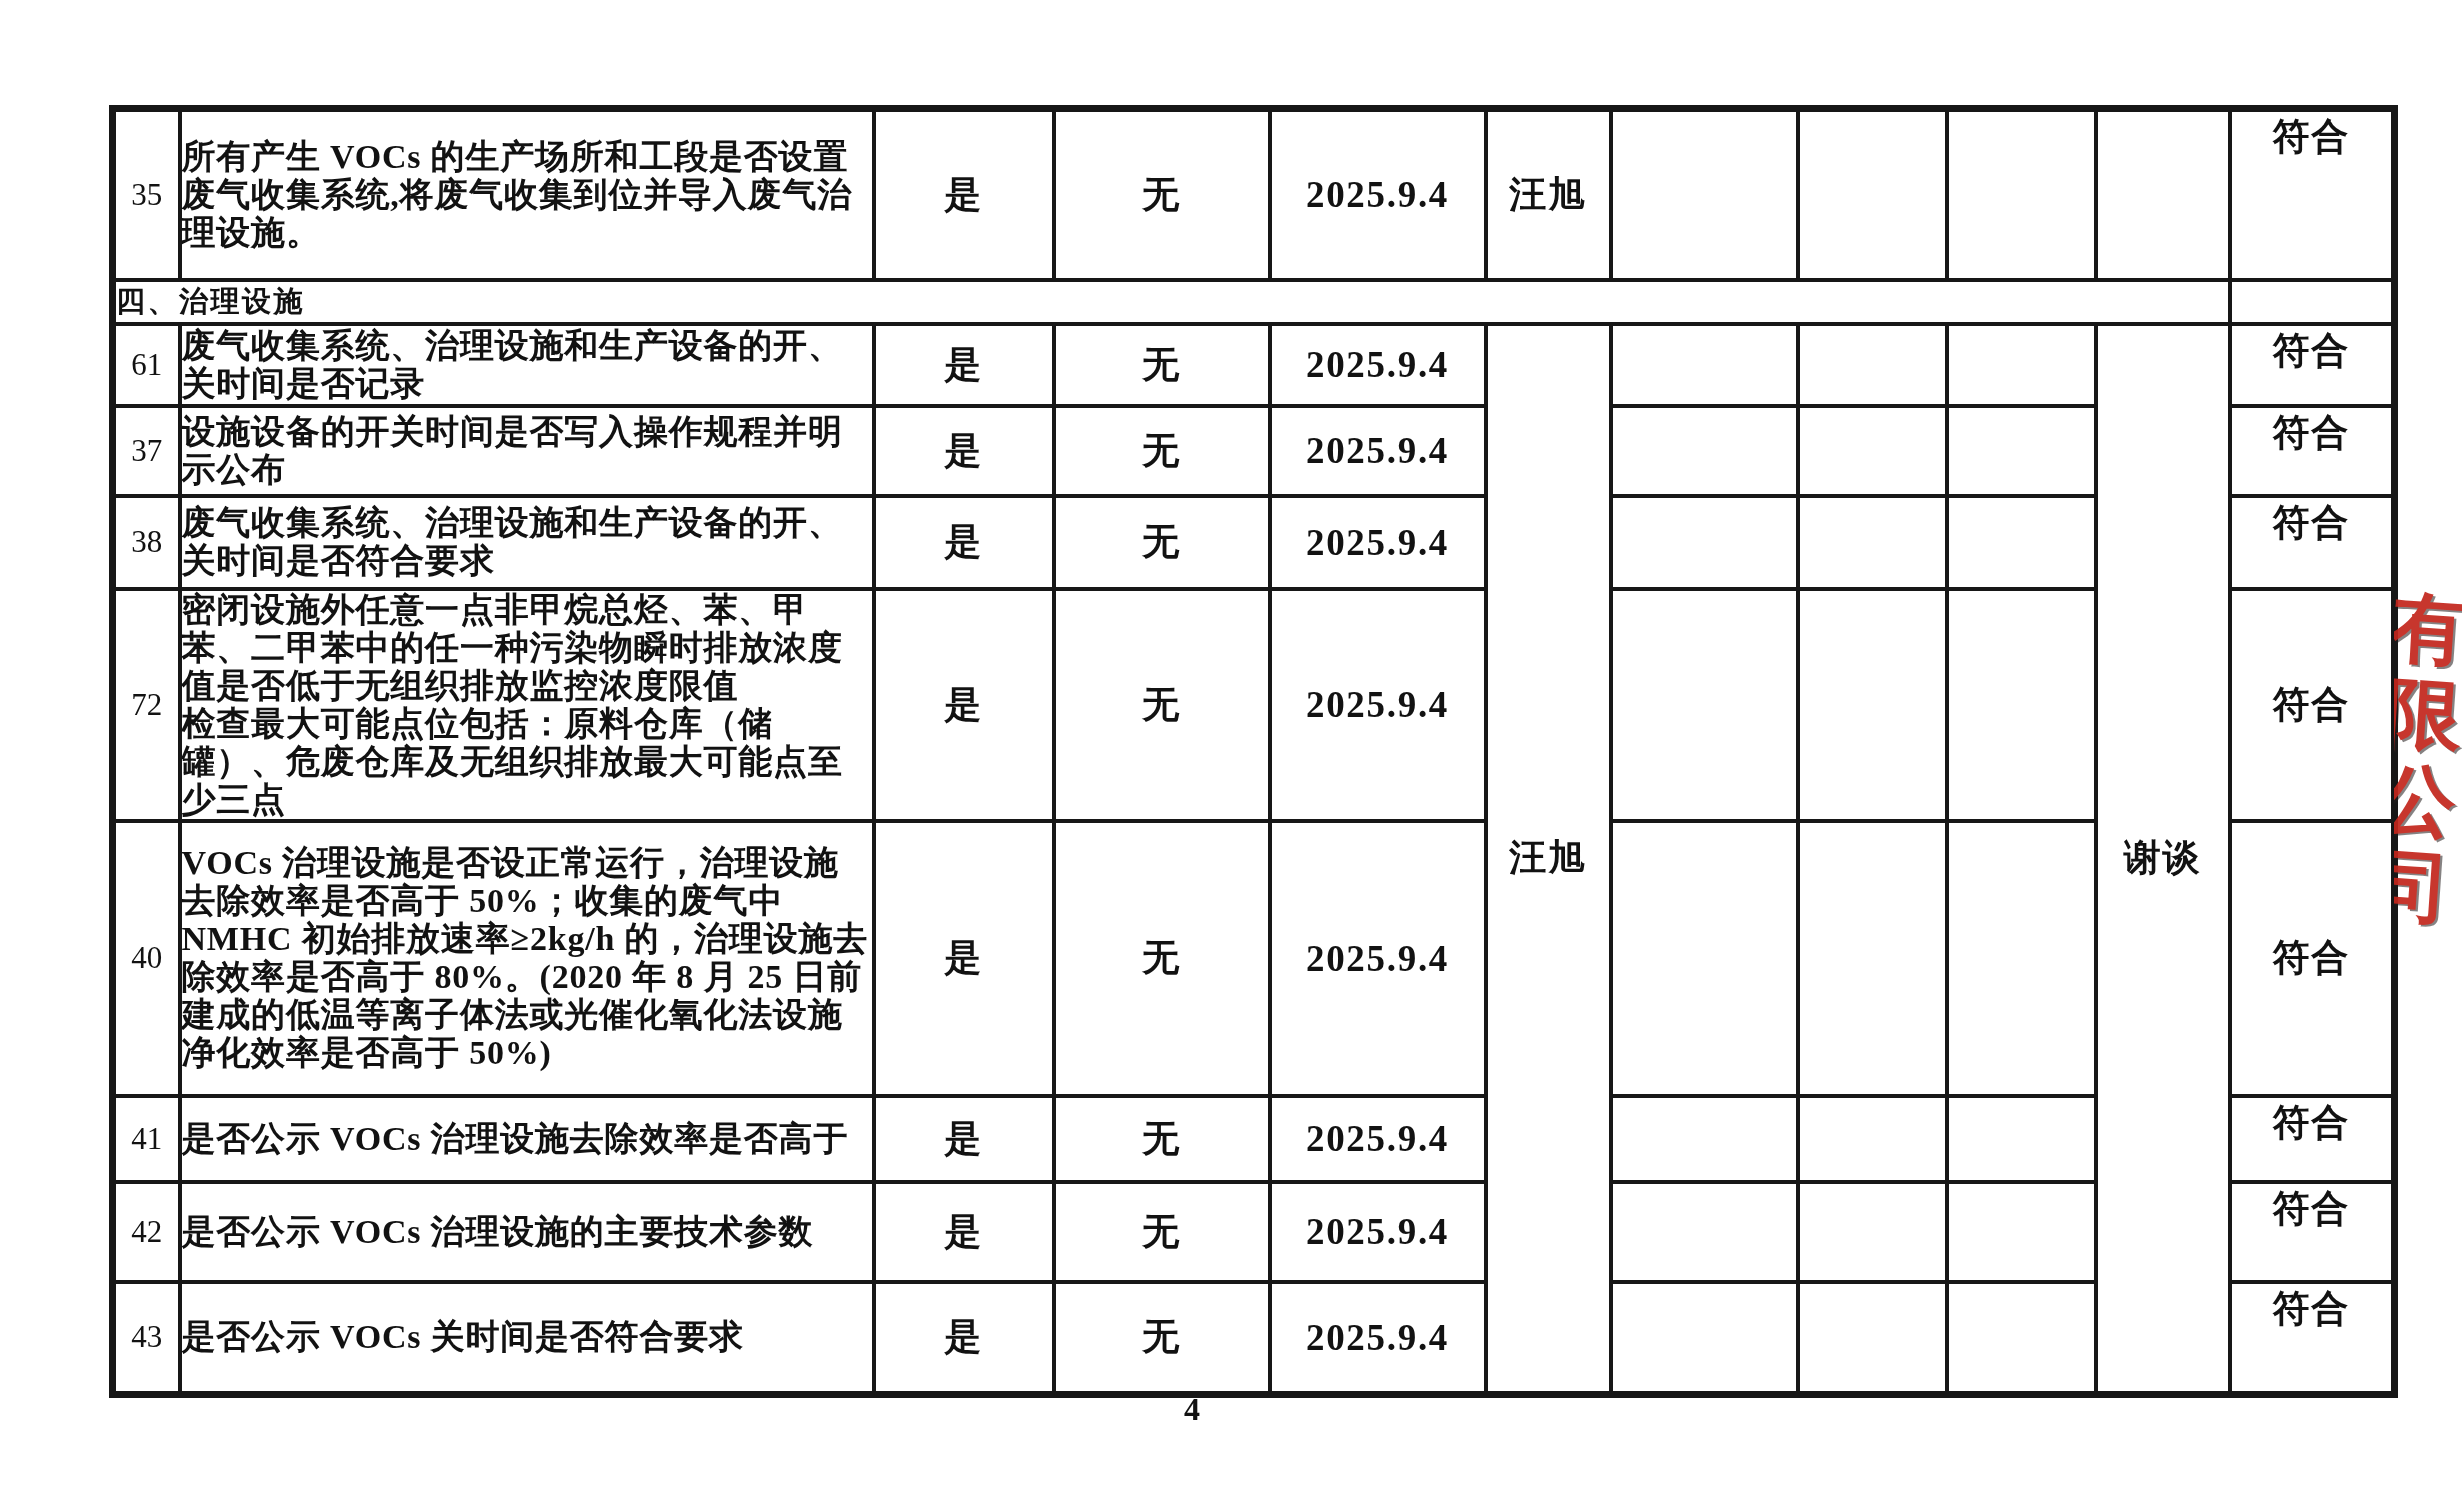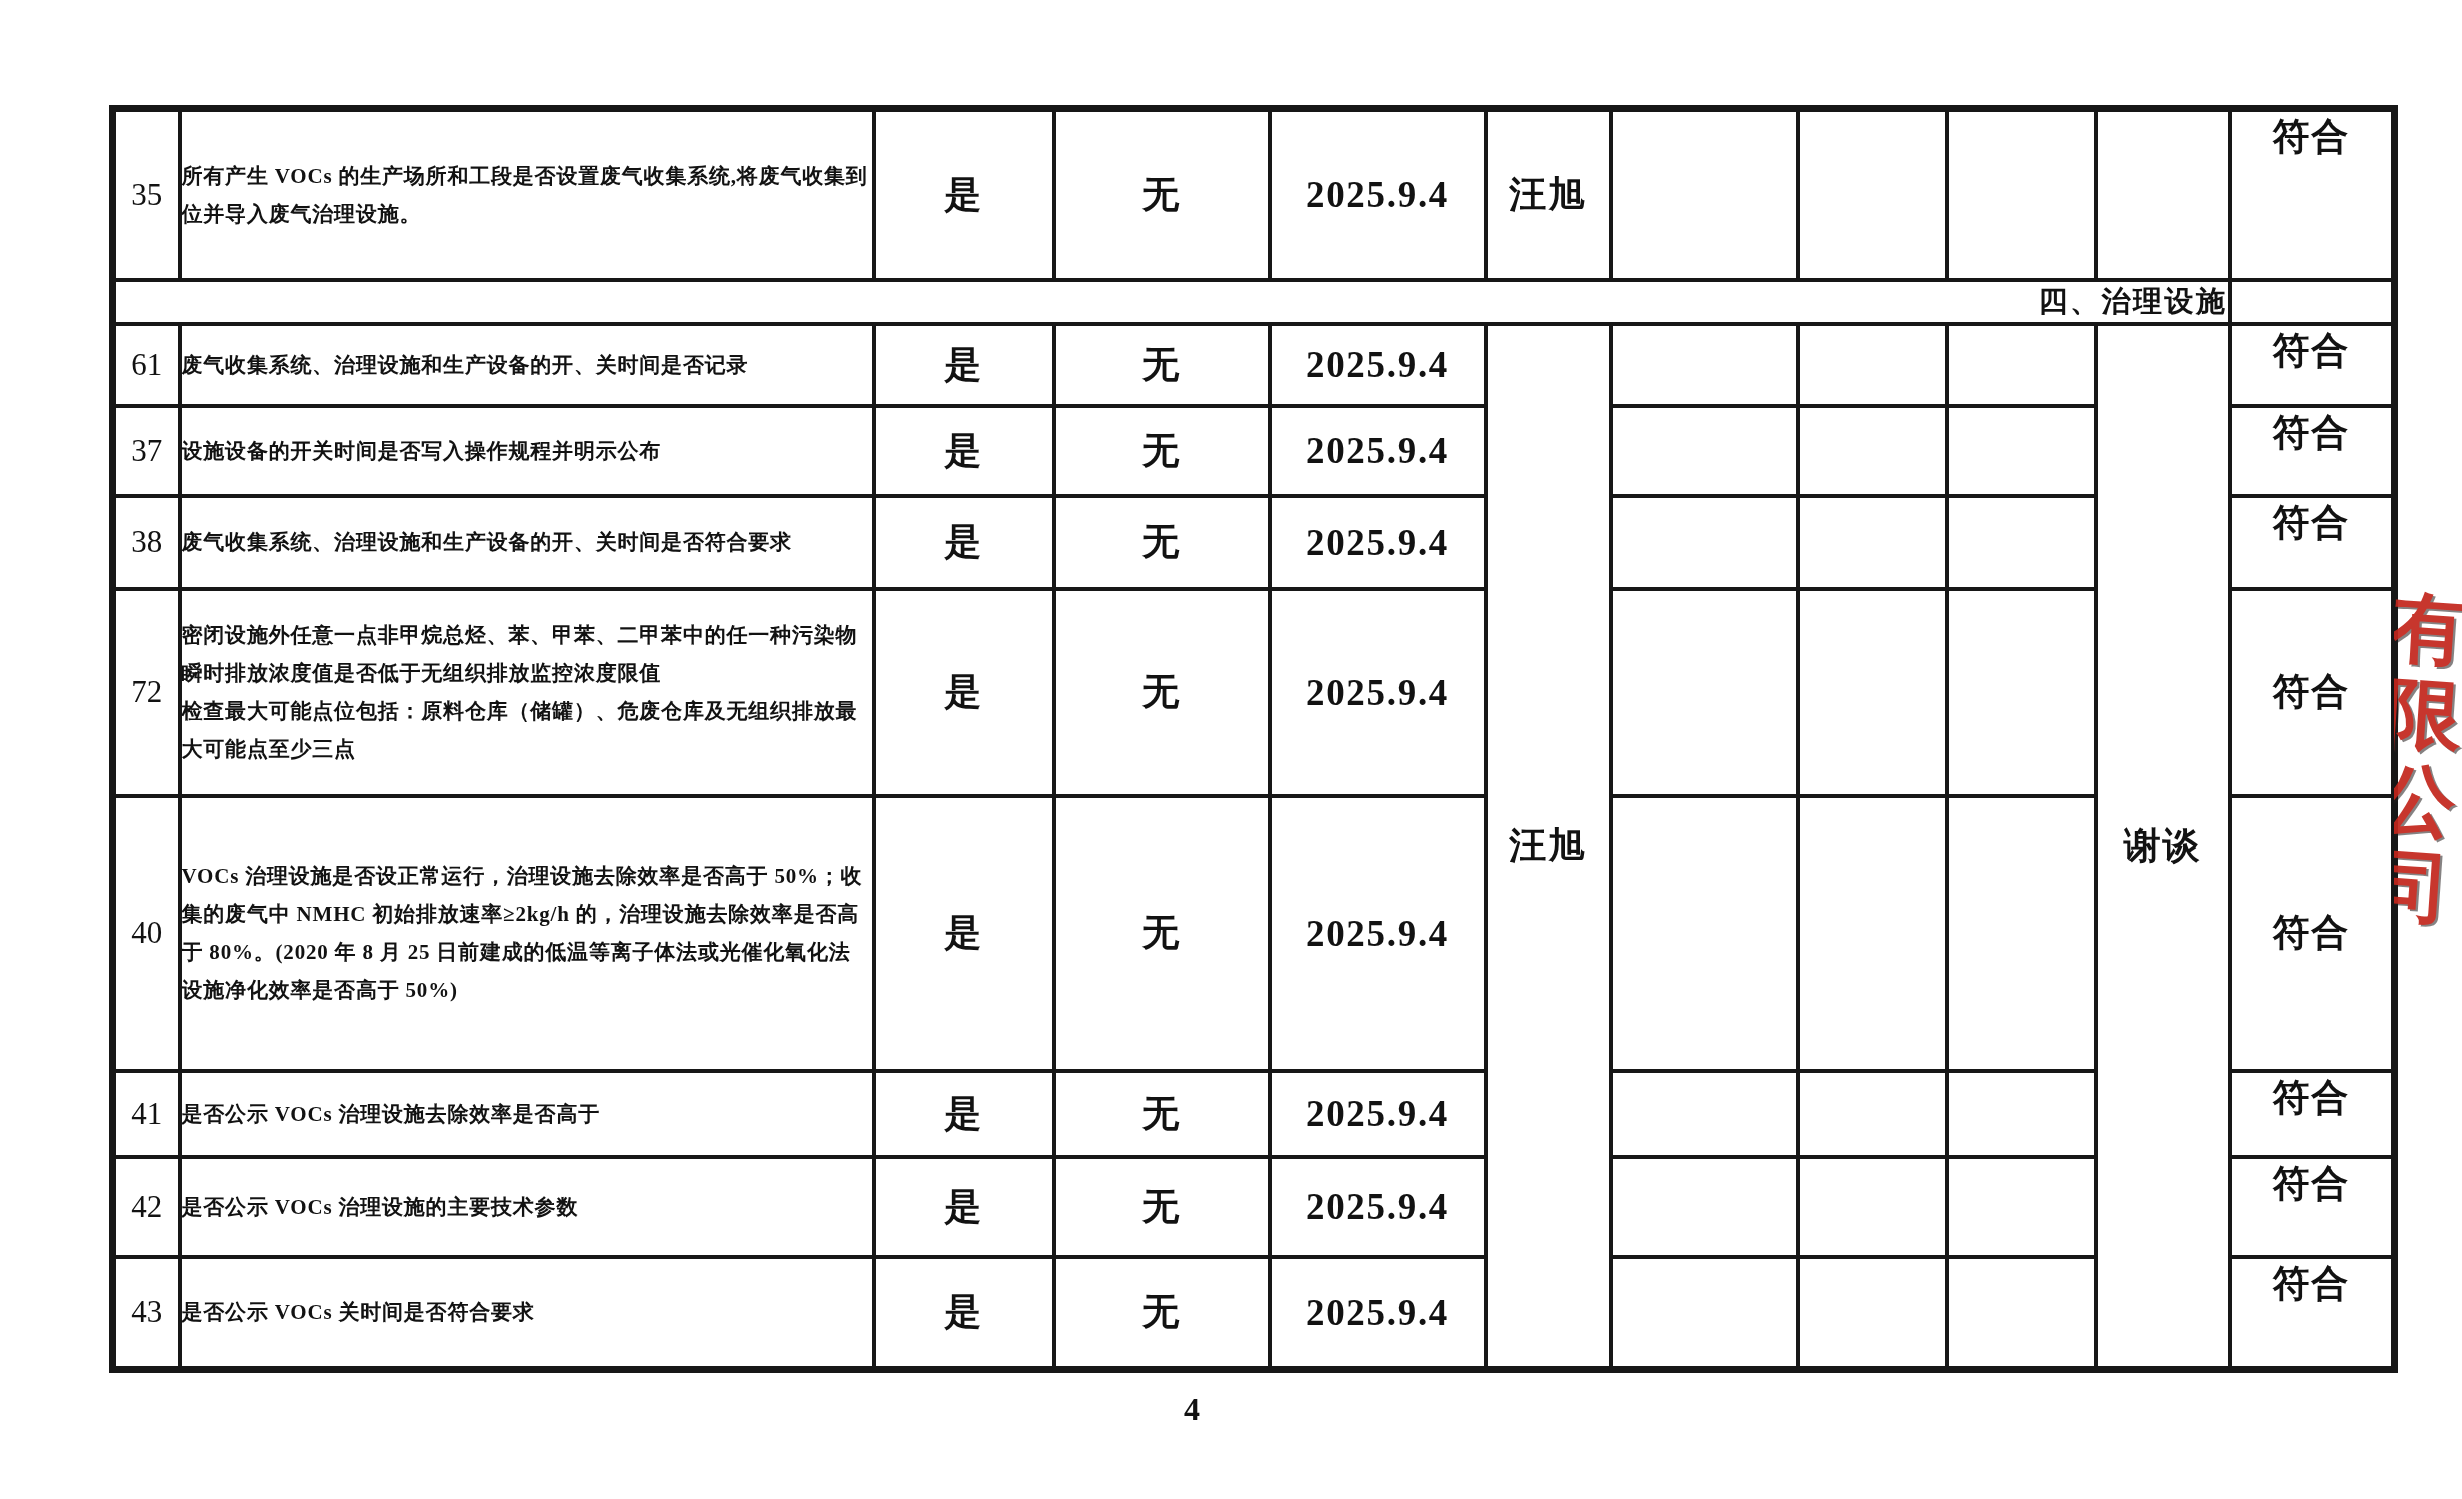--- a/index.html
+++ b/index.html
@@ -10,31 +10,31 @@
   }
   #table-wrap{position:absolute;left:109px;top:105px;}
   table#checklist-table{
     border-collapse:collapse;table-layout:fixed;width:2287px;
     border:7.5px solid #171717;background:#fff;
   }
   #checklist-table td{
     border:4.2px solid #171717;padding:0;overflow:hidden;
   }
   .q{
-    font-size:21px;font-weight:700;line-height:38px;
+    font-size:34px;font-weight:700;line-height:38px;
     padding:5px 13.4px;text-align:left;vertical-align:middle;
     white-space:pre-line;letter-spacing:0.8px;margin-left:16px;
   }
   .c{text-align:center;vertical-align:middle;}
   .val{font-size:37px;font-weight:700;letter-spacing:1.7px;}
   .num{font-size:31px;font-weight:400;}
   .va-top{vertical-align:top;padding-top:10px;}
   .section{
     font-size:29px;font-weight:700;letter-spacing:2.5px;
-    text-align:right;vertical-align:middle;
+    text-align:left;vertical-align:middle;
   }
   #page-number{
     position:absolute;left:1167px;top:1391px;width:50px;
     font-size:32px;font-weight:700;text-align:center;
   }
   #edge-seal{
     position:absolute;left:2394px;top:584px;width:68px;height:359px;
     overflow:hidden;pointer-events:none;
   }
   #edge-seal .seal-inner{transform:rotate(4deg);transform-origin:top left;}

